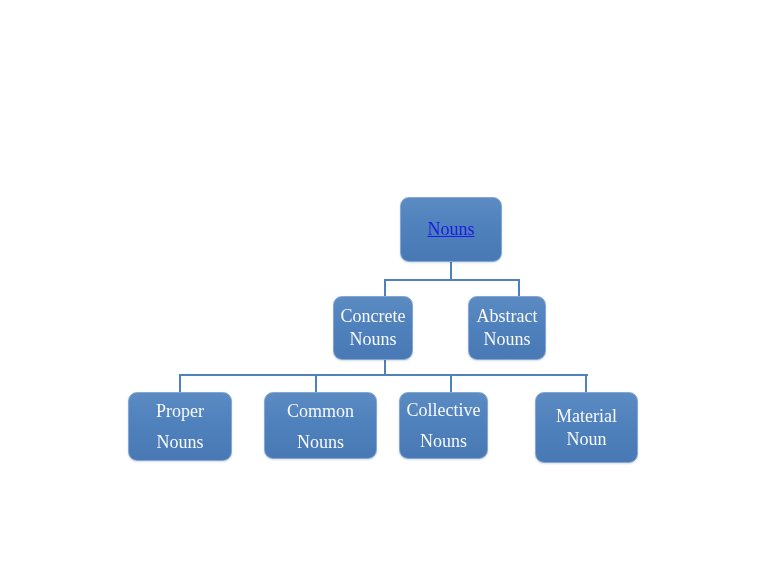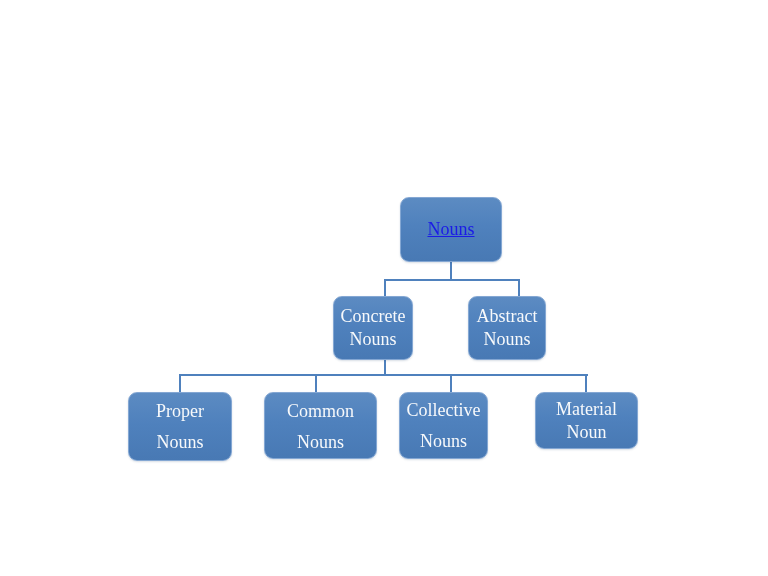--- a/index.html
+++ b/index.html
@@ -48,21 +48,21 @@
     position: absolute;
     background: var(--connector);
   }
   
   #n-root       { left: 400px; top: 157px; width: 102px; height: 65px; }
   #n-concrete   { left: 333px; top: 256px; width: 80px; height: 64px; }
   #n-abstract   { left: 468px; top: 256px; width: 78px; height: 64px; }
   #n-proper     { left: 128px; top: 352px; width: 104px; height: 69px; }
   #n-common     { left: 264px; top: 352px; width: 113px; height: 67px; align-items: flex-end; }
   #n-collective { left: 399px; top: 352px; width: 89px; height: 67px; }
-  #n-material   { left: 535px; top: 352px; width: 103px; height: 57px; }
+  #n-material   { left: 535px; top: 352px; width: 103px; height: 71px; }
 </style>
 </head>
 <body>
 
 <div class="canvas">
 
   <div class="conn" style="left:450px; top:222px; width:2px; height:18px;"></div>
   <div class="conn" style="left:384px; top:239px; width:136px; height:2px;"></div>
   <div class="conn" style="left:384px; top:239px; width:2px; height:17px;"></div>
   <div class="conn" style="left:518px; top:239px; width:2px; height:17px;"></div>

